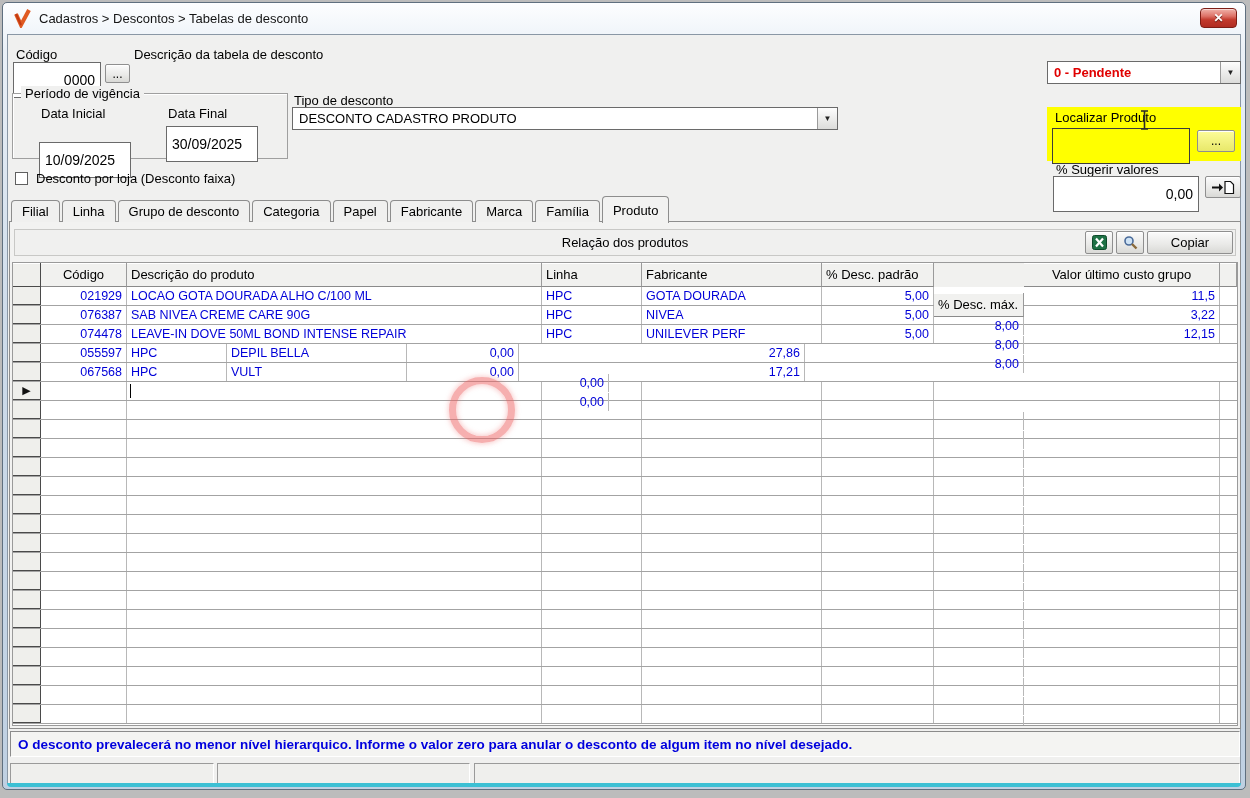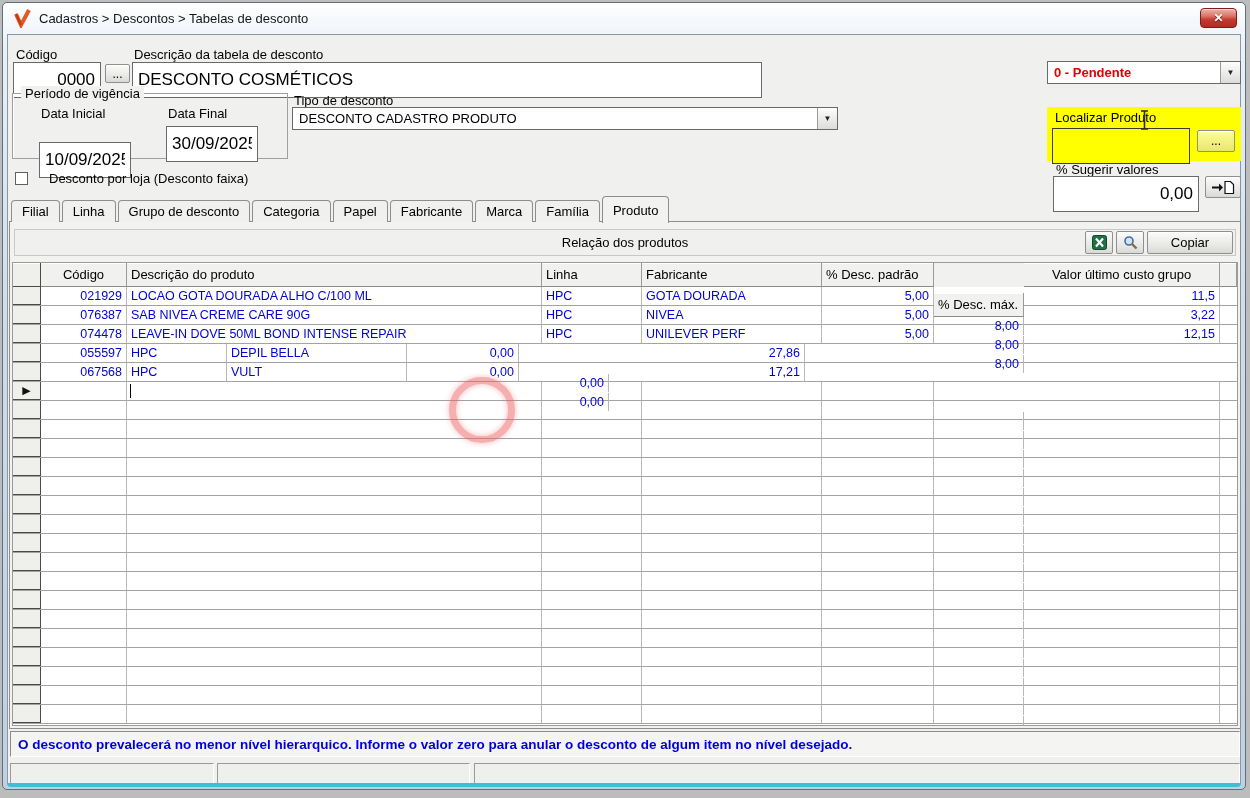--- a/index.html
+++ b/index.html
@@ -17,35 +17,35 @@
     border:1px solid #7e1d15; box-shadow:inset 0 1px 0 rgba(255,255,255,.5);
     display:flex; align-items:center; justify-content:center; cursor:pointer; }
   .close-x { color:#fff; font-weight:bold; font-size:12px; line-height:1; text-shadow:0 1px 1px #5a120c; }
   .client { position:absolute; left:4px; top:31px; width:1234px; height:750px;
     background:#f0f0ef; border:1px solid #8a97a5; }
   .accent { position:absolute; left:4px; right:4px; bottom:2px; height:4px; background:#3cc0d4; border-radius:0 0 4px 4px; }
 
   
   .lbl { position:absolute; font-size:13px; color:#000; white-space:nowrap; }
   .tbx { position:absolute; background:#fff; border:1px solid #6a6a6a; font-family:"Liberation Sans",sans-serif;
-    font-size:17px; padding:17px 5px; color:#000; }
+    font-size:14px; padding:17px 5px; color:#000; }
   input.tbx { outline:none; }
   .btn3d { position:absolute; background:linear-gradient(180deg,#fbfbfb,#e9e9e7 60%,#d9d9d6);
     border:1px solid #8f8f8f; border-radius:2px; box-shadow:inset 0 1px 0 #fff;
     display:flex; align-items:center; justify-content:center; font-size:12px; cursor:pointer; }
   .combo { position:absolute; background:#fff; border:1px solid #6a6a6a; display:flex; align-items:center; }
   .combo .val { flex:1; padding:0 6px; white-space:nowrap; overflow:hidden; }
   .dd-btn { width:20px; align-self:stretch; background:linear-gradient(180deg,#fdfdfd,#dcdcda);
     border-left:1px solid #9a9a9a; display:flex; align-items:center; justify-content:center; cursor:pointer; }
   .dd-arrow { font-size:8px; color:#222; }
 
   .groupbox { position:absolute; border:1px solid #9f9f9f; box-shadow:inset 1px 1px 0 #fff; }
   .groupbox .legend { position:absolute; top:-8px; left:8px; background:#f0f0ef; padding:0 4px; font-size:13px; }
 
-  .checkbox-row { position:absolute; display:flex; align-items:center; gap:21px; cursor:pointer; }
+  .checkbox-row { position:absolute; display:flex; align-items:center; gap:8px; cursor:pointer; }
   .checkbox-box { width:13px; height:13px; background:#fff; border:1px solid #5f5f5f; }
 
   
   .tabs { position:absolute; left:3px; top:160px; display:flex; align-items:flex-end; height:27px; z-index:3; }
   .tab { padding:3px 10px 4px 10px; border:1px solid #8d8d8d; border-bottom:none; border-radius:4px 4px 0 0;
     background:#f0f0ef; margin-right:2px; height:22px; font-size:13px; cursor:pointer; white-space:nowrap; }
   .tab.active { height:27px; padding-top:6px; background:#f2f2f1; position:relative; bottom:-1px; z-index:4; }
 
   .tabpanel { position:absolute; left:1px; top:186px; width:1232px; height:508px;
     border:1px solid #8d8d8d; background:#f2f2f1; }
@@ -118,21 +118,20 @@
     </div>
   </div>
 
   <div class="client">
 
     <span class="lbl" style="left:8px;top:12px">Código</span>
     <input class="tbx" style="left: 5px; top: 27px; width: 88px; height: 22px; text-align: right;" readonly="" value="0000">
     <div class="btn3d" style="left:97px;top:29px;width:25px;height:19px">...</div>
 
     <span class="lbl" style="left:126px;top:12px">Descrição da tabela de desconto</span>
-    <input class="tbx" style="left: 124px; top: 27px; width: 630px; height: 22px;" readonly="" value="DESCONTO COSMÉTICOS">
 
     <span class="lbl" style="left:1041px;top:24px">Situação</span>
     <div class="combo" style="left:1039px;top:26px;width:194px;height:23px">
       <span class="val red">0 - Pendente</span>
       <span class="dd-btn">
         <span class="dd-arrow">▼</span>
       </span>
     </div>
 
     <div class="groupbox" style="left:4px;top:58px;width:276px;height:66px">

